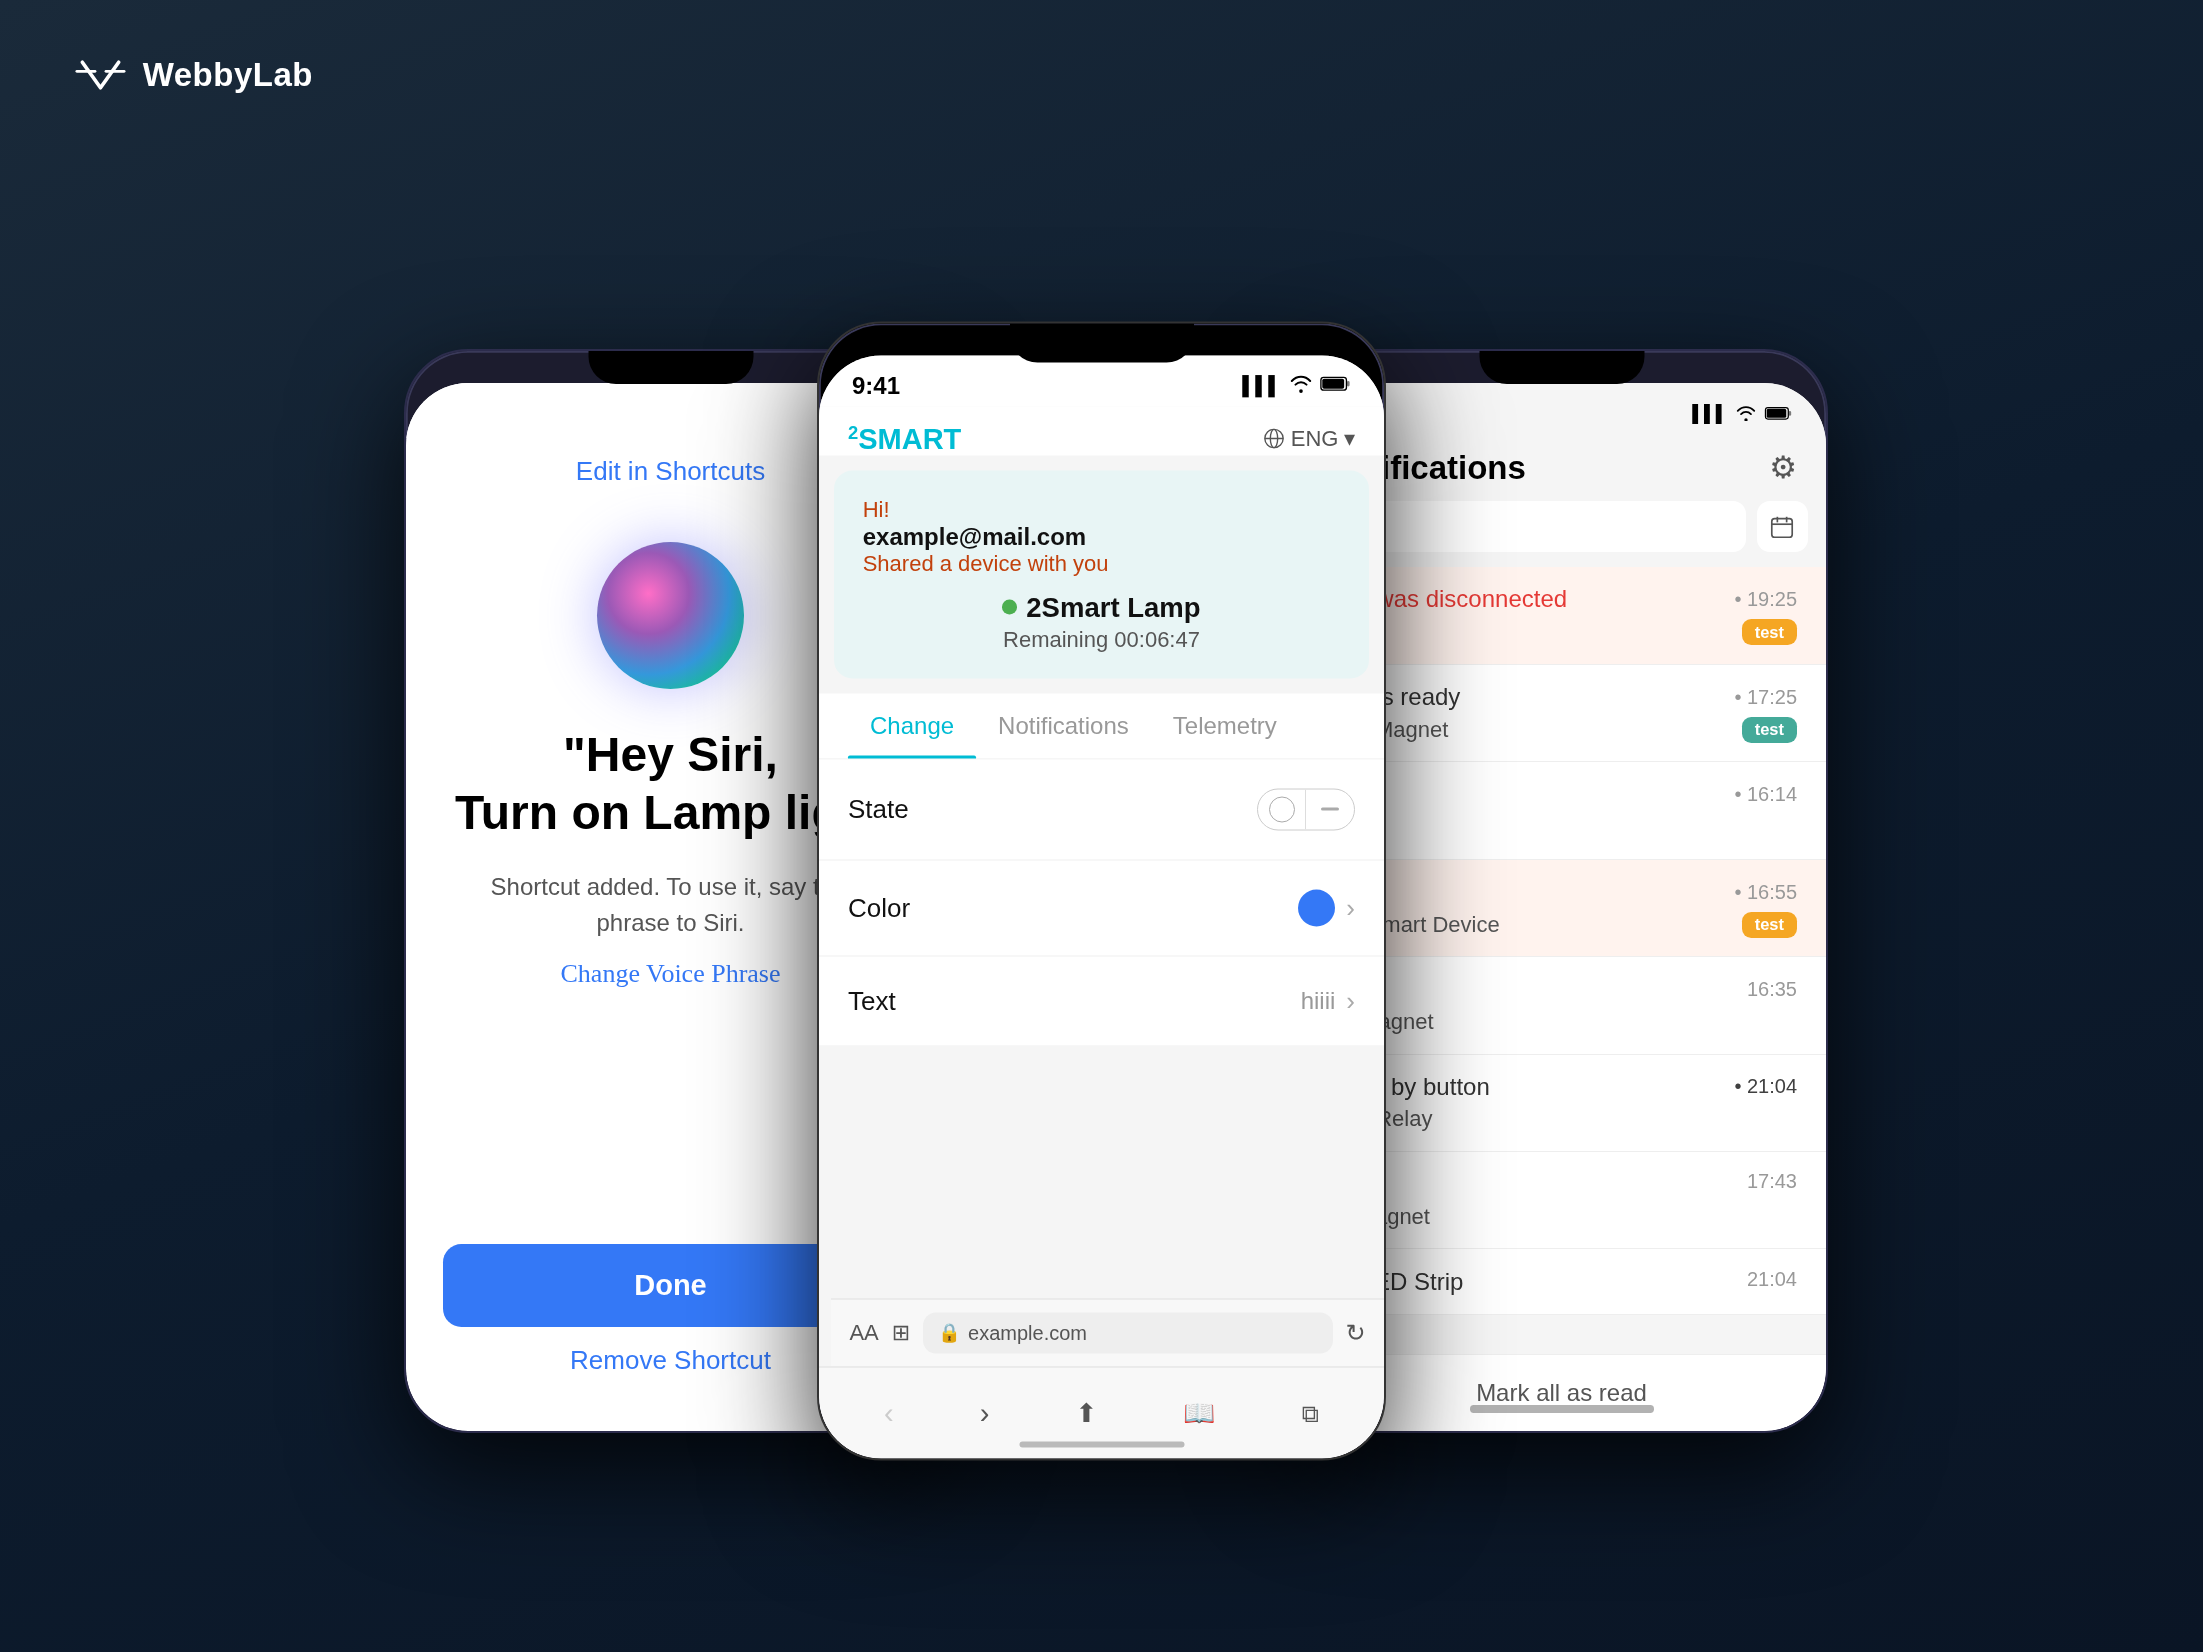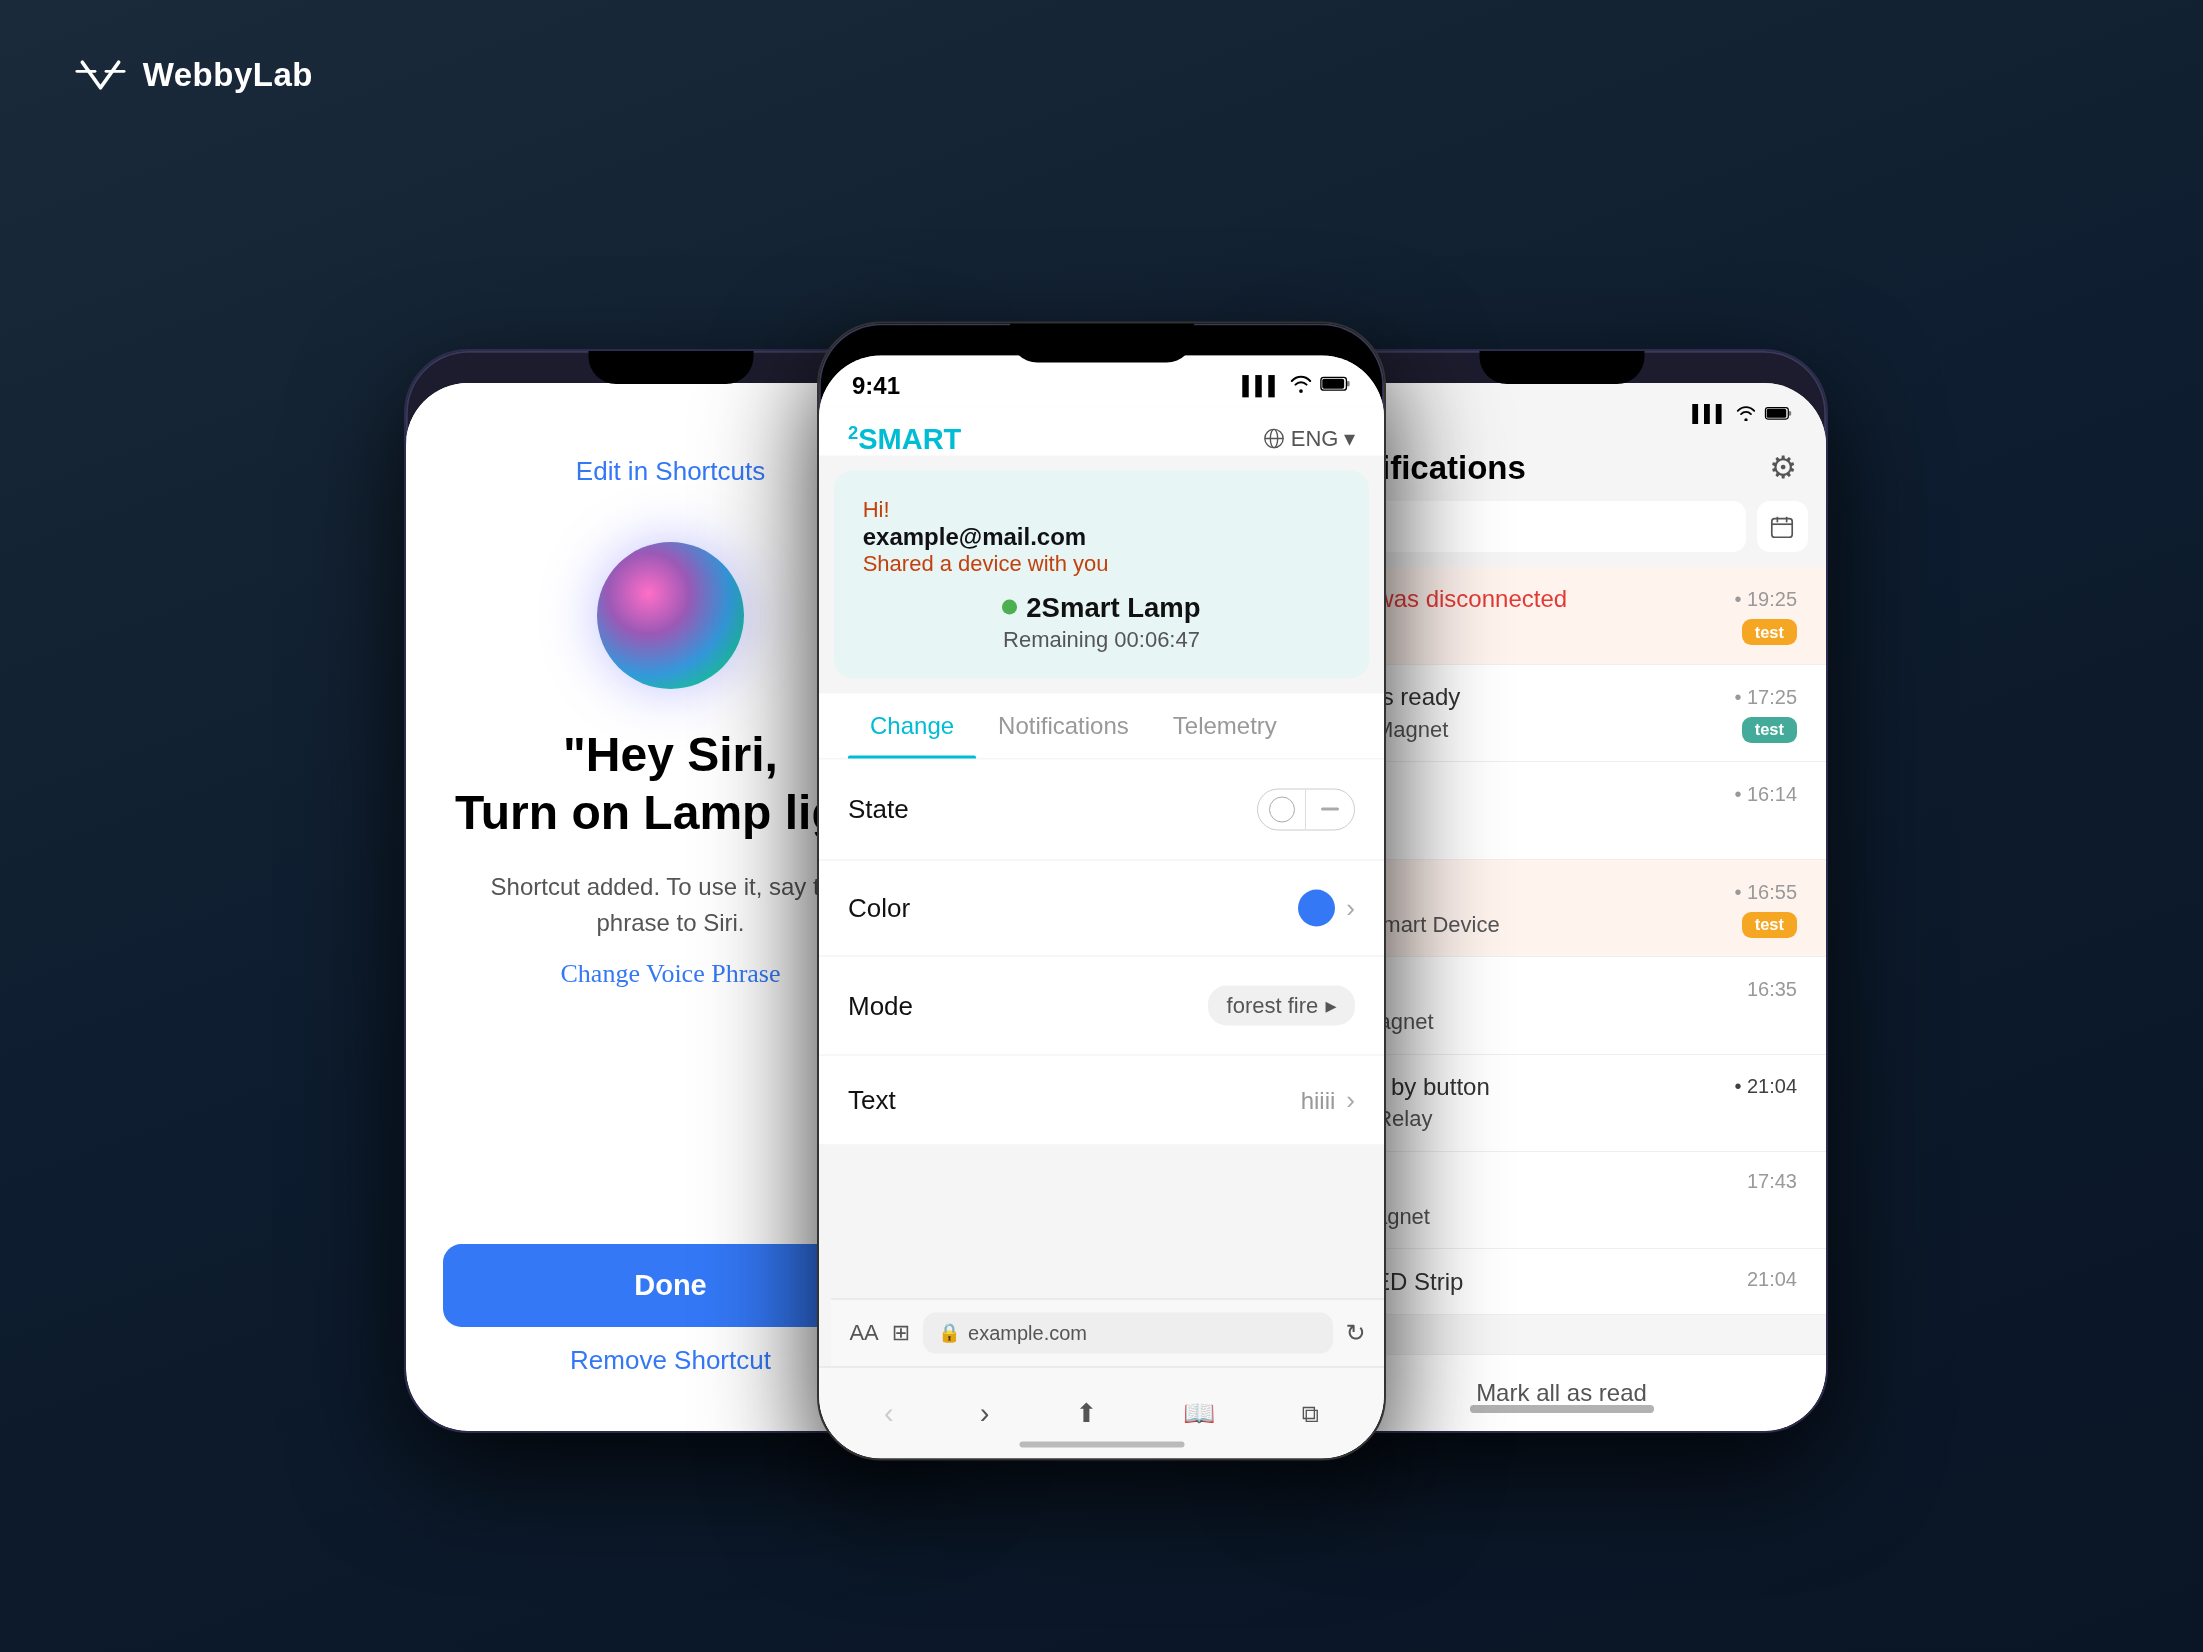--- a/index.html
+++ b/index.html
@@ -650,29 +650,20 @@
         </div>
 
         <div class="sensor-row">
           <span class="sensor-label">Color</span>
           <div class="sensor-control">
             <div class="color-dot"></div>
             <span class="arrow-icon">›</span>
           </div>
         </div>
 
-        <div class="sensor-row">
-          <span class="sensor-label">Mode</span>
-          <div class="sensor-control">
-            <div class="mode-badge">
-              <span>forest fire</span>
-              <span>▸</span>
-            </div>
-          </div>
-        </div>
 
         <div class="sensor-row">
           <span class="sensor-label">Text</span>
           <div class="sensor-control">
             <span class="text-value">hiiii</span>
             <span class="arrow-icon">›</span>
           </div>
         </div>
 
       </div>

